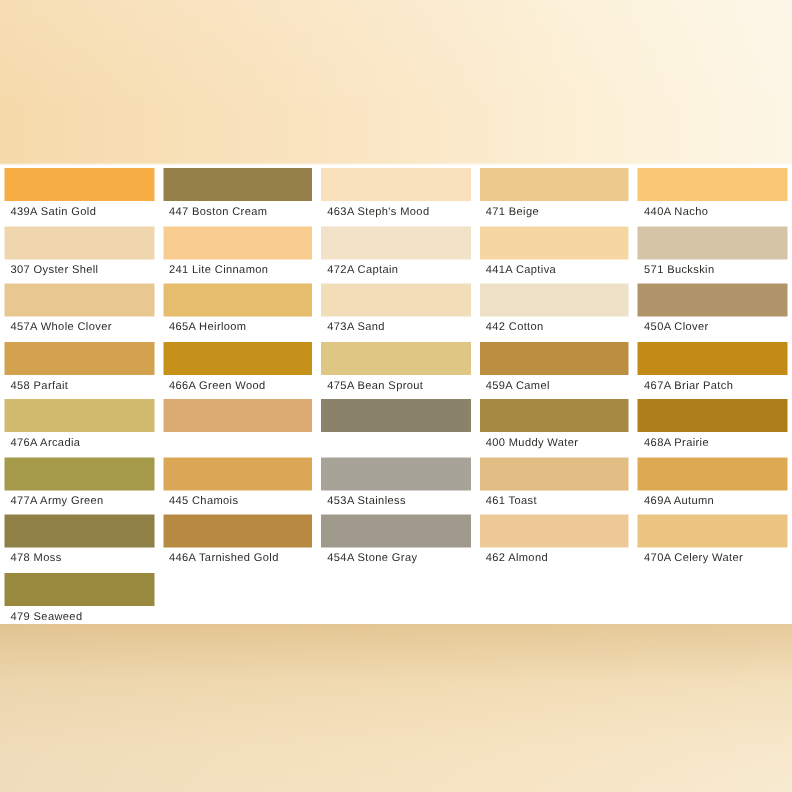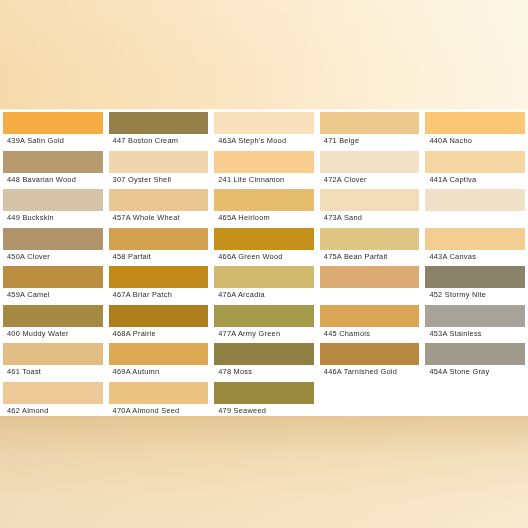--- a/index.html
+++ b/index.html
@@ -144,96 +144,88 @@
         </div>
         <div class="cell">
           <span class="swatch" title="471 Beige" style="background: rgb(238, 201, 142);"></span>
           <span class="cap">471 Beige</span>
         </div>
         <div class="cell">
           <span class="swatch" title="440A Nacho" style="background: rgb(249, 199, 118);"></span>
           <span class="cap">440A Nacho</span>
         </div>
         <div class="cell">
-          <span class="swatch" title="448 Bavarian Wood" style="background: rgb(181, 155, 109);"></span>
-          <span class="cap">448 Bavarian Wood</span>
-        </div>
-        <div class="cell">
           <span class="swatch" title="456 Oyster Shell" style="background: rgb(240, 214, 174);"></span>
           <span class="cap">307 Oyster Shell</span>
         </div>
         <div class="cell">
           <span class="swatch" title="464 Lite Cinnamon" style="background: rgb(249, 205, 143);"></span>
           <span class="cap">241 Lite Cinnamon</span>
         </div>
         <div class="cell">
           <span class="swatch" title="472A Captain" style="background: rgb(241, 226, 200);"></span>
-          <span class="cap">472A Clover</span>
+          <span class="cap">472A Captain</span>
         </div>
         <div class="cell">
           <span class="swatch" title="441A Captiva" style="background: rgb(245, 215, 164);"></span>
           <span class="cap">441A Captiva</span>
         </div>
         <div class="cell">
           <span class="swatch" title="449 Buckskin" style="background: rgb(214, 196, 167);"></span>
-          <span class="cap">449 Buckskin</span>
+          <span class="cap">571 Buckskin</span>
         </div>
         <div class="cell">
           <span class="swatch" title="457A Whole Wheat" style="background: rgb(233, 199, 145);"></span>
-          <span class="cap">457A Whole Wheat</span>
+          <span class="cap">457A Whole Clover</span>
         </div>
         <div class="cell">
           <span class="swatch" title="465A Heirloom" style="background: rgb(229, 189, 109);"></span>
           <span class="cap">465A Heirloom</span>
         </div>
         <div class="cell">
           <span class="swatch" title="473A Sand" style="background: rgb(242, 221, 185);"></span>
           <span class="cap">473A Sand</span>
         </div>
         <div class="cell">
           <span class="swatch" title="442 Cotton" style="background: rgb(239, 224, 200);"></span>
+          <span class="cap">442 Cotton</span>
         </div>
         <div class="cell">
           <span class="swatch" title="450A Clover" style="background: rgb(177, 148, 106);"></span>
           <span class="cap">450A Clover</span>
         </div>
         <div class="cell">
           <span class="swatch" title="458 Parfait" style="background: rgb(210, 162, 79);"></span>
           <span class="cap">458 Parfait</span>
         </div>
         <div class="cell">
           <span class="swatch" title="466A Green Wood" style="background: rgb(197, 145, 27);"></span>
           <span class="cap">466A Green Wood</span>
         </div>
         <div class="cell">
           <span class="swatch" title="475A Bean Sprout" style="background: rgb(223, 198, 133);"></span>
-          <span class="cap">475A Bean Parfait</span>
-        </div>
-        <div class="cell">
-          <span class="swatch" title="443A Canvas" style="background: rgb(242, 206, 147);"></span>
-          <span class="cap">443A Canvas</span>
+          <span class="cap">475A Bean Sprout</span>
         </div>
         <div class="cell">
           <span class="swatch" title="459A Camel" style="background: rgb(187, 143, 63);"></span>
           <span class="cap">459A Camel</span>
         </div>
         <div class="cell">
           <span class="swatch" title="467A Briar Patch" style="background: rgb(194, 139, 24);"></span>
           <span class="cap">467A Briar Patch</span>
         </div>
         <div class="cell">
           <span class="swatch" title="476A Arcadia" style="background: rgb(210, 187, 110);"></span>
           <span class="cap">476A Arcadia</span>
         </div>
         <div class="cell">
           <span class="swatch" title="444A Caramel" style="background: rgb(220, 171, 116);"></span>
         </div>
         <div class="cell">
           <span class="swatch" title="452 Stormy Nite" style="background: rgb(138, 131, 106);"></span>
-          <span class="cap">452 Stormy Nite</span>
         </div>
         <div class="cell">
           <span class="swatch" title="460 Muddy Water" style="background: rgb(166, 138, 68);"></span>
           <span class="cap">400 Muddy Water</span>
         </div>
         <div class="cell">
           <span class="swatch" title="468A Prairie" style="background: rgb(174, 126, 29);"></span>
           <span class="cap">468A Prairie</span>
         </div>
         <div class="cell">
@@ -267,21 +259,21 @@
         <div class="cell">
           <span class="swatch" title="454A Stone Gray" style="background: rgb(160, 154, 141);"></span>
           <span class="cap">454A Stone Gray</span>
         </div>
         <div class="cell">
           <span class="swatch" title="462 Almond" style="background: rgb(237, 201, 151);"></span>
           <span class="cap">462 Almond</span>
         </div>
         <div class="cell">
           <span class="swatch" title="470A Celery Seed" style="background: rgb(235, 196, 130);"></span>
-          <span class="cap">470A Almond Seed</span>
+          <span class="cap">470A Celery Water</span>
         </div>
         <div class="cell">
           <span class="swatch" title="479 Seaweed" style="background: rgb(152, 137, 63);"></span>
           <span class="cap">479 Seaweed</span>
         </div>
       </div>
   </div>
 
   <div class="edge-bottom"></div>
   <div id="bottom-band"></div>

